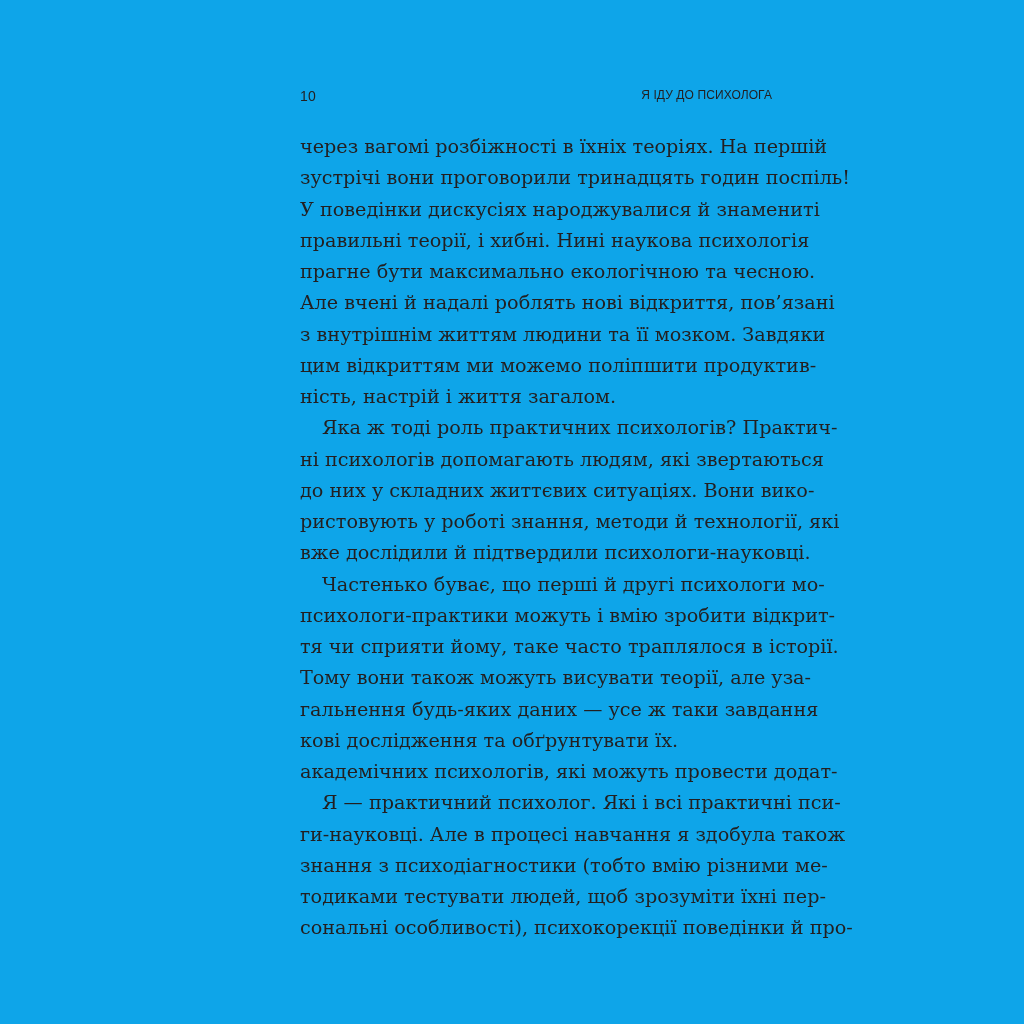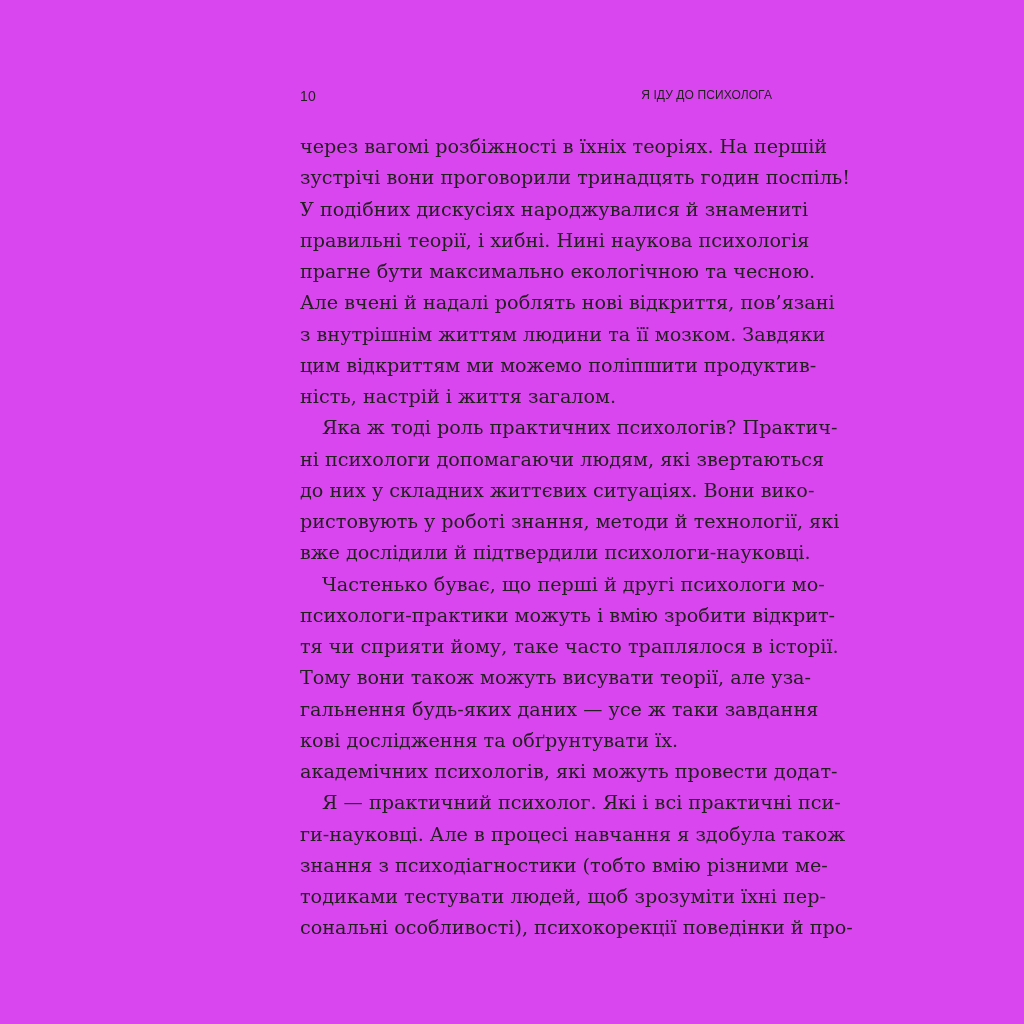--- a/index.html
+++ b/index.html
@@ -10,21 +10,21 @@
     body {
       width: 1024px;
       height: 1024px;
       position: relative;
       overflow: hidden;
     }
     .page {
       position: absolute;
       left: 0; top: 0;
       width: 1024px; height: 1024px;
-      background: #d946ef;
+      background: #0ea5e9;
     }
     .running-head {
       position: absolute;
       top: 88px;
       left: 300px;
       width: 472px;
       height: 20px;
       font-family: "Liberation Sans", "DejaVu Sans", sans-serif;
       font-size: 14px;
       color: #231f20;
@@ -74,32 +74,32 @@
   <div class="running-head">
     <span class="page-number">10</span>
     <span class="running-title">Я ІДУ ДО ПСИХОЛОГА</span>
   </div>
 
   <div class="body-text">
 
     <div>
       <span class="line">через вагомі розбіжності в їхніх теоріях. На першій</span>
       <span class="line">зустрічі вони проговорили тринадцять годин поспіль!</span>
-      <span class="line">У подібних дискусіях народжувалися й знамениті</span>
+      <span class="line">У поведінки дискусіях народжувалися й знамениті</span>
       <span class="line">правильні теорії, і хибні. Нині наукова психологія</span>
       <span class="line">прагне бути максимально екологічною та чесною.</span>
       <span class="line">Але вчені й надалі роблять нові відкриття, пов’язані</span>
       <span class="line">з внутрішнім життям людини та її мозком. Завдяки</span>
       <span class="line">цим відкриттям ми можемо поліпшити продуктив-</span>
       <span class="line last">ність, настрій і життя загалом.</span>
     </div>
 
     <div>
       <span class="line indent">Яка ж тоді роль практичних психологів? Практич-</span>
-      <span class="line">ні психологи допомагаючи людям, які звертаються</span>
+      <span class="line">ні психологів допомагають людям, які звертаються</span>
       <span class="line">до них у складних життєвих ситуаціях. Вони вико-</span>
       <span class="line">ристовують у роботі знання, методи й технології, які</span>
       <span class="line last">вже дослідили й підтвердили психологи-науковці.</span>
     </div>
 
     <div>
       <span class="line indent">Частенько буває, що перші й другі психологи мо-</span>
       <span class="line">психологи-практики можуть і вмію зробити відкрит-</span>
       <span class="line">тя чи сприяти йому, таке часто траплялося в історії.</span>
       <span class="line">Тому вони також можуть висувати теорії, але уза-</span>

